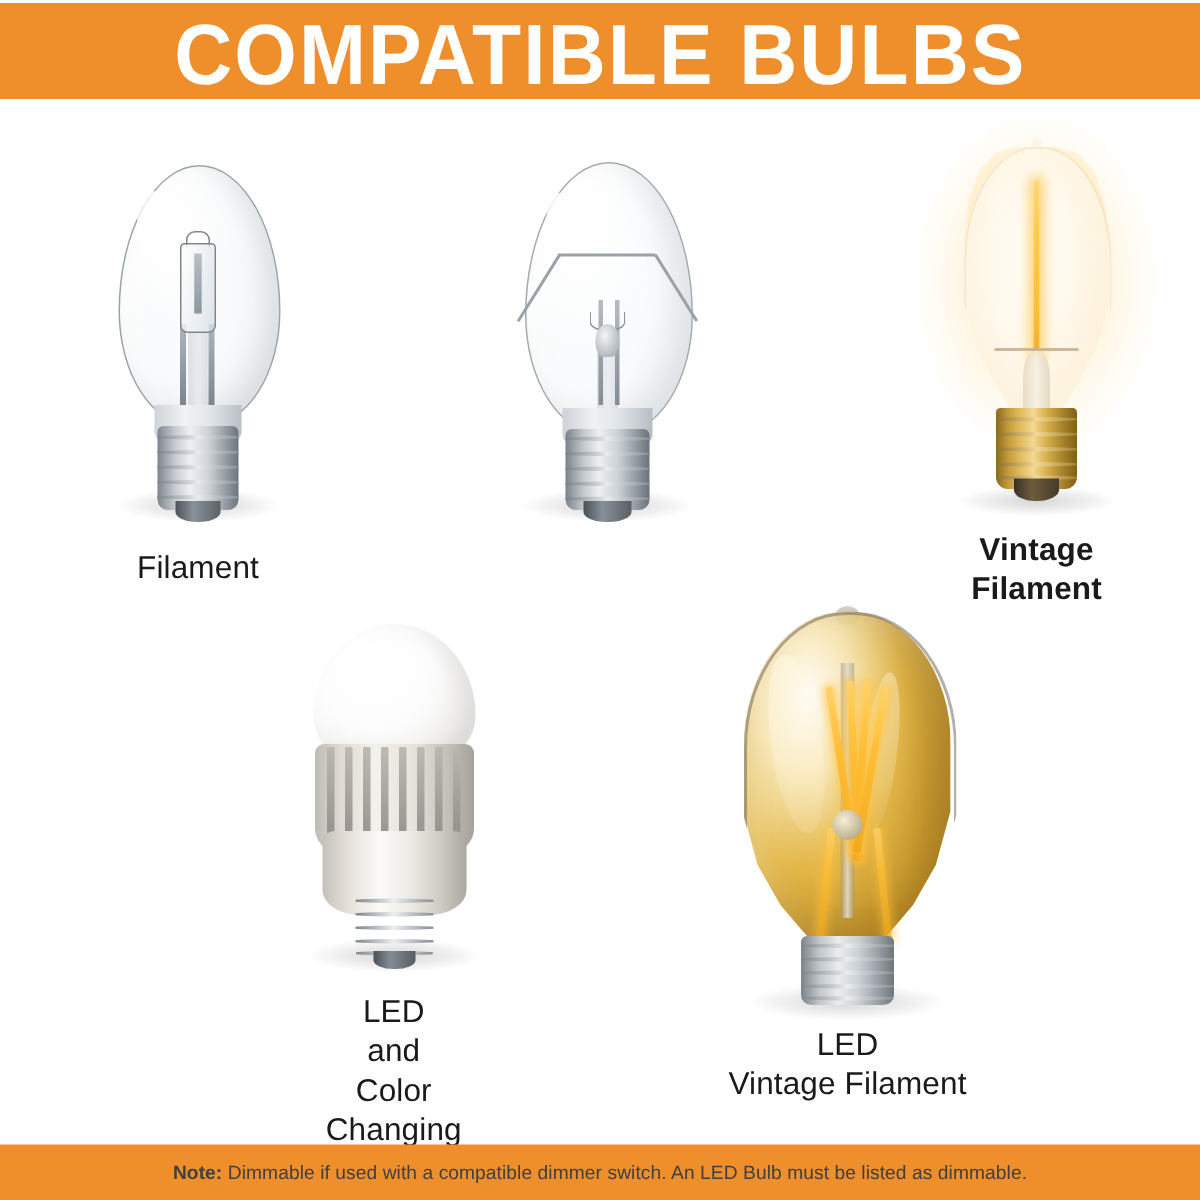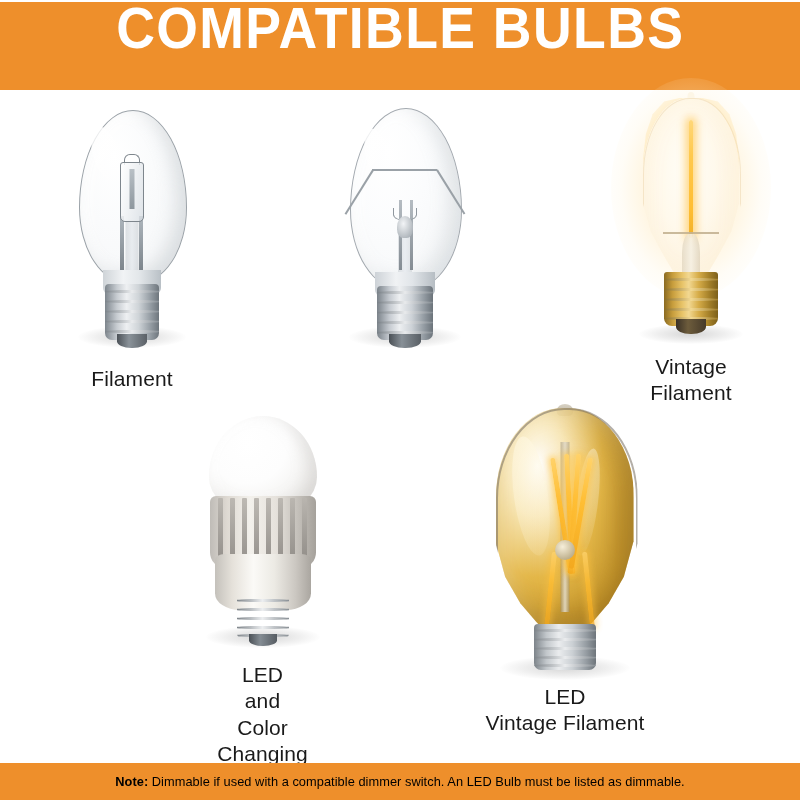--- a/index.html
+++ b/index.html
@@ -14,24 +14,24 @@
     overflow: hidden;
     position: relative;
   }
 
   
   #header-band {
     position: absolute;
     left: 0;
     top: 2px;
     width: 800px;
-    height: 88px;
+    height: 64px;
     background: #ee8f2b;
     display: flex;
-    align-items: flex-start;
+    align-items: flex-end;
     justify-content: center;
   }
   #page-title {
     color: #ffffff;
     font-family: "Liberation Sans Narrow", "Liberation Sans", sans-serif;
     font-weight: bold;
     font-size: 57px;
     letter-spacing: 1.5px;
     line-height: 1;
     transform: scaleX(0.94);
@@ -437,21 +437,21 @@
     left: 0;
     top: 763px;
     width: 800px;
     height: 37px;
     background: #ee8f2b;
     display: flex;
     align-items: center;
     justify-content: center;
   }
   #footer-note {
-    color: #000000;
+    color: #404040;
     font-size: 12.8px;
     letter-spacing: 0.05px;
     white-space: nowrap;
   }
   #footer-note-label {
     font-weight: bold;
   }
 </style>
 </head>
 <body>
@@ -522,21 +522,21 @@
       <div class="stem-glass"></div>
       <div class="screw-base">
         <div class="thread" style="top:6px;  background:linear-gradient(90deg,#7d601b,#f2d892,#9a7724);"></div>
         <div class="thread" style="top:16px; background:linear-gradient(90deg,#7d601b,#f2d892,#9a7724);"></div>
         <div class="thread" style="top:26px; background:linear-gradient(90deg,#7d601b,#f2d892,#9a7724);"></div>
         <div class="thread" style="top:36px; background:linear-gradient(90deg,#7d601b,#f2d892,#9a7724);"></div>
         <div class="thread" style="top:45px; background:linear-gradient(90deg,#7d601b,#f2d892,#9a7724);"></div>
       </div>
       <div class="tip-contact"></div>
     </div>
-    <div class="bulb-caption" style="margin-top:14px;">Vintage
+    <div class="bulb-caption" style="margin-top:14px;font-weight:bold;">Vintage
 Filament</div>
   </div>
 
   <div class="bulb-cell" style="left:190px; top:322px; width:145px;">
     <div class="bulb-figure" id="led-figure">
       <div class="drop-shadow"></div>
       <div class="diffuser"></div>
       <div class="heatsink">
         <div class="fin" style="left:8px;"></div>
         <div class="fin" style="left:20px;"></div>

